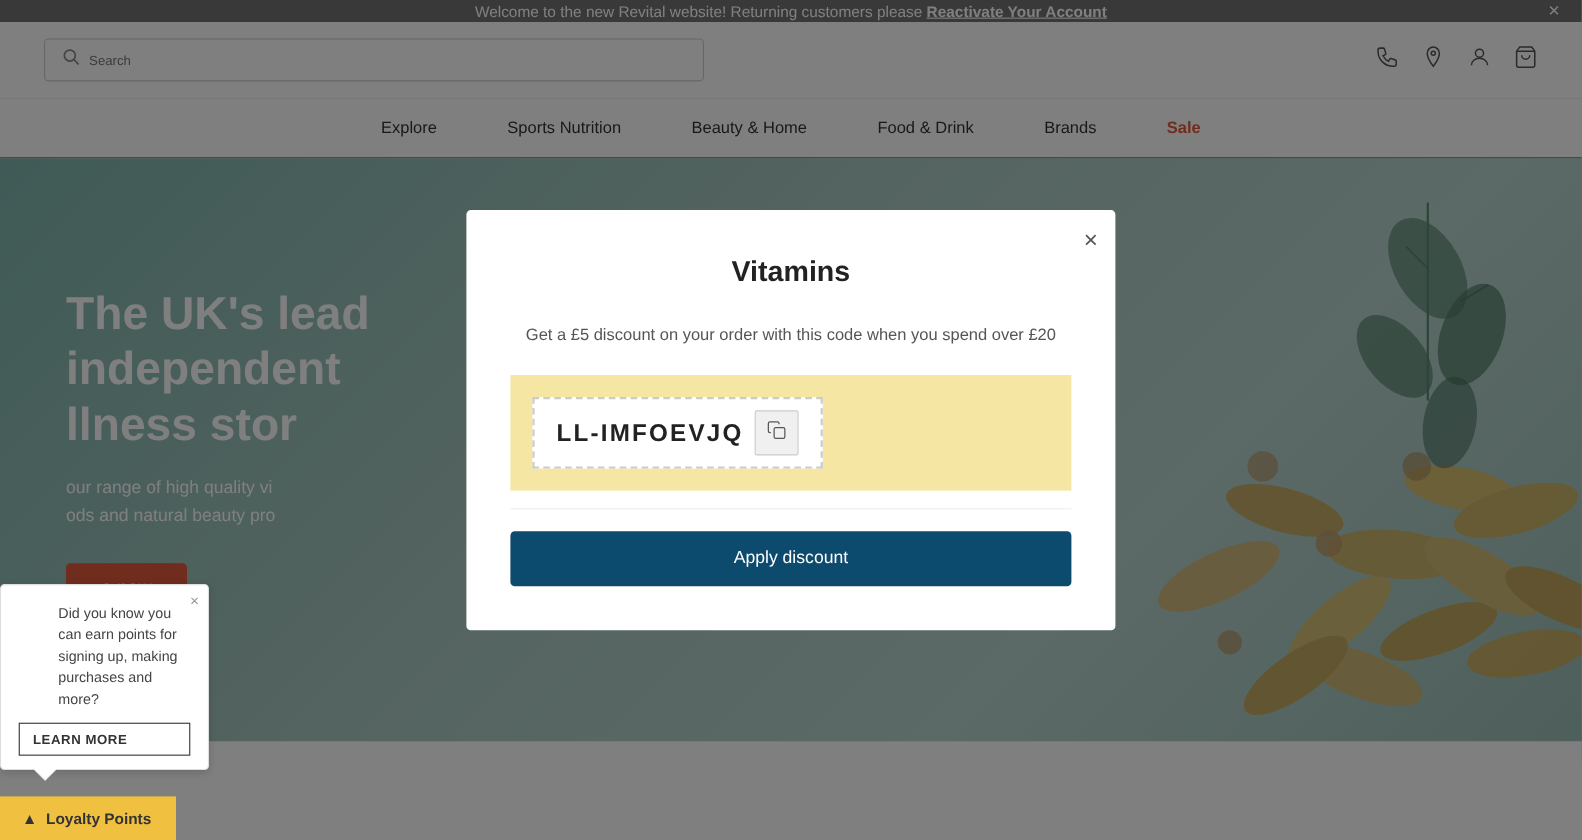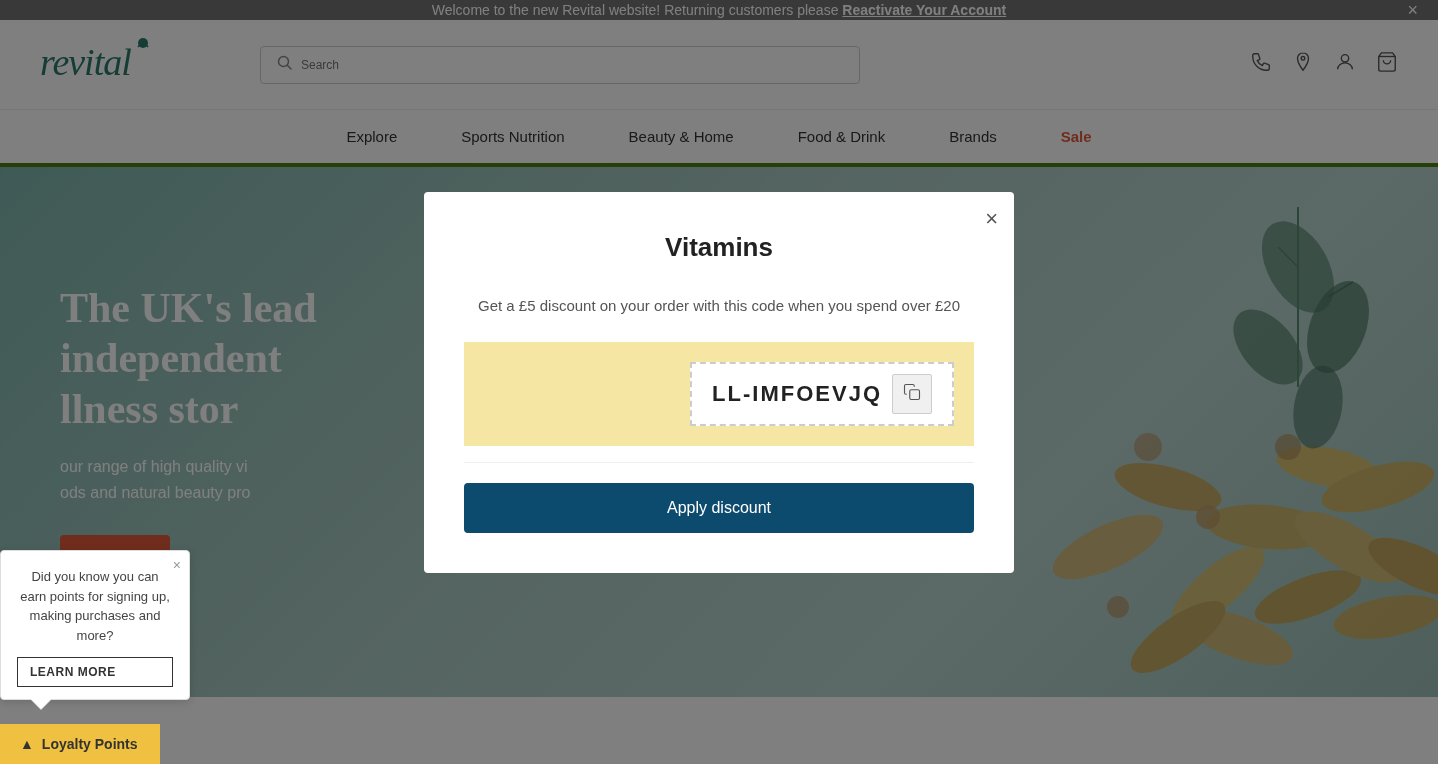--- a/index.html
+++ b/index.html
@@ -86,21 +86,21 @@
       border: none;
     }
 
     
     .nav {
       display: flex;
       align-items: center;
       justify-content: center;
       gap: 16px;
       background: white;
-      border-bottom: 4px solid #4d7c0f;
+      border-bottom: 1px solid #4d7c0f;
       padding: 0 40px;
     }
     .nav-item {
       padding: 18px 24px;
       font-size: 15px;
       color: #333;
       cursor: pointer;
       text-decoration: none;
       white-space: nowrap;
     }
@@ -126,21 +126,20 @@
       z-index: 2;
       padding: 60px 60px;
       max-width: 500px;
     }
     .hero-title {
       font-size: 42px;
       font-weight: 700;
       color: white;
       line-height: 1.2;
       margin-bottom: 20px;
-      font-family: Liberation Serif, serif;
     }
     .hero-subtitle {
       font-size: 16px;
       color: white;
       margin-bottom: 30px;
       line-height: 1.6;
     }
     .hero-cta {
       background: #e05a3a;
       color: white;
@@ -196,21 +195,21 @@
       color: #555;
       margin-bottom: 24px;
       line-height: 1.6;
       margin-top: 31px;
     }
     .coupon-area {
       background: #f5e6a3;
       padding: 20px;
       display: flex;
       align-items: center;
-      justify-content: flex-end;
+      justify-content: flex-start;
       gap: 12px;
       margin-bottom: 16px;
     }
     .coupon-code {
       font-size: 22px;
       font-weight: 700;
       color: #222;
       border: 2px dashed #ccc;
       background: white;
       padding: 10px 20px;
@@ -290,23 +289,24 @@
       top: 6px;
       background: none;
       border: none;
       font-size: 14px;
       color: #999;
       cursor: pointer;
     }
     .loyalty-text {
       font-size: 13px;
       color: #444;
-      text-align: center;
+      text-align: left;
       line-height: 1.5;
       margin-bottom: 12px;
+      margin-left: 36px;
     }
     .learn-more-btn {
       display: block;
       width: 100%;
       border: 1.5px solid #333;
       background: white;
       color: #333;
       padding: 7px 12px;
       font-size: 12px;
       font-weight: 600;
@@ -331,29 +331,20 @@
 </head>
 <body>
 
 <div class="announcement-bar">
   <span>Welcome to the new Revital website!  Returning customers please </span>
   <a href="#">Reactivate Your Account</a>
   <button class="announcement-close">×</button>
 </div>
 
 <div class="header">
-  <div class="logo">
-    <div class="logo-text">
-      <svg width="180" height="50" viewBox="0 0 180 50">
-        <text x="0" y="40" font-family="Georgia, serif" font-size="38" fill="#2a7a6a" font-style="italic" font-weight="300">revital</text>
-        <circle cx="103" cy="8" r="5" fill="#2a7a6a"></circle>
-        <path d="M98 12 Q103 5 108 12" fill="none" stroke="#2a7a6a" stroke-width="1.5"></path>
-      </svg>
-    </div>
-  </div>
 
   <div class="search-bar">
     <span class="search-icon-wrap">
       <svg width="16" height="16" viewBox="0 0 16 16" fill="none">
         <circle cx="6.5" cy="6.5" r="5" stroke="#888" stroke-width="1.5"></circle>
         <line x1="10.5" y1="10.5" x2="14" y2="14" stroke="#888" stroke-width="1.5" stroke-linecap="round"></line>
       </svg>
     </span>
     <input type="text" placeholder="Search" style="">
   </div>

